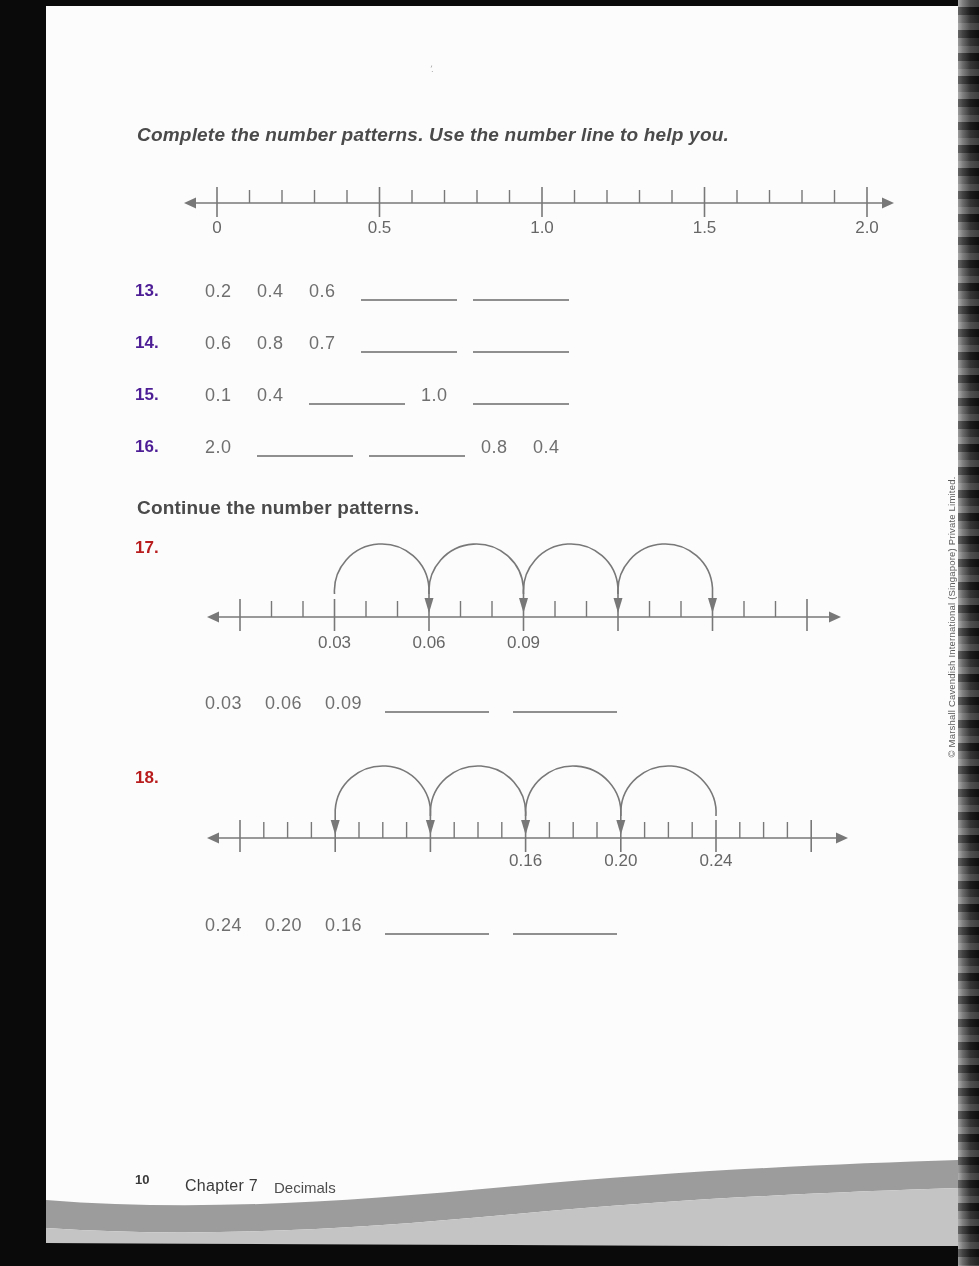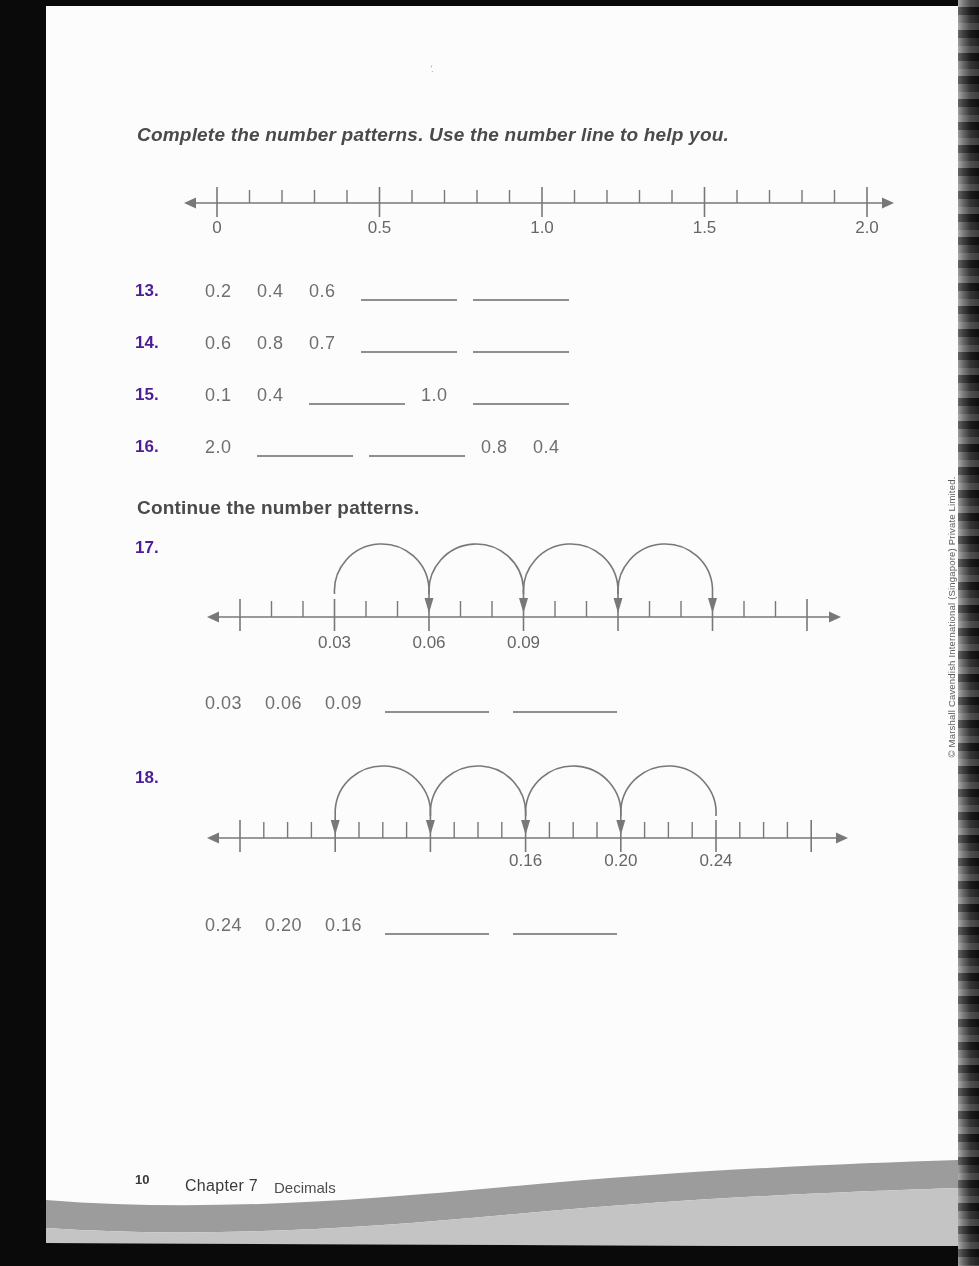--- a/index.html
+++ b/index.html
@@ -6,21 +6,21 @@
   .scan{position:relative;width:979px;height:1266px;background:#0a0a0a;overflow:hidden;
         font-family:"Liberation Sans", sans-serif;}
   .page{position:absolute;left:46px;top:6px;width:912px;height:1240px;background:#fcfcfc;overflow:hidden;}
   .edge-strip{position:absolute;top:0;right:0;width:21px;height:100%;
     background:
       repeating-linear-gradient(to bottom, rgba(160,160,160,.38) 0 7px, rgba(25,25,25,.5) 7px 15px, rgba(105,105,105,.32) 15px 23px),
       linear-gradient(to right,#b5b5b5 0,#6e6e6e 22%,#1e1e1e 58%,#000 100%);}
   .heading{position:absolute;font-weight:bold;font-size:19px;color:#4a4a4a;letter-spacing:.2px;}
   #heading1{left:91px;top:118px;font-style:italic;}
   #heading2{left:91px;top:491px;}
-  .prob-num{position:absolute;font-weight:bold;font-size:17px;color:#4c1d95;}
+  .prob-num{position:absolute;font-weight:bold;font-size:17px;color:#b91c1c;}
   #p17num{left:89px;top:532px;}
   #p18num{left:89px;top:762px;}
   svg.nl{position:absolute;}
   #nl-main{left:100px;top:170px;}
   #nl-17{left:140px;top:536px;}
   #nl-18{left:140px;top:756px;}
   #fill-problems{position:absolute;left:89px;top:272px;}
   .fill-row{display:flex;align-items:flex-end;height:24px;margin-bottom:28px;}
   .fill-row .pnum{width:44px;font-weight:bold;font-size:17px;color:#4c1d95;line-height:22px;margin-right:26px;}
   .tok{width:38px;font-size:18px;color:#6f6f6f;line-height:22px;letter-spacing:.5px;margin-right:14px;}

